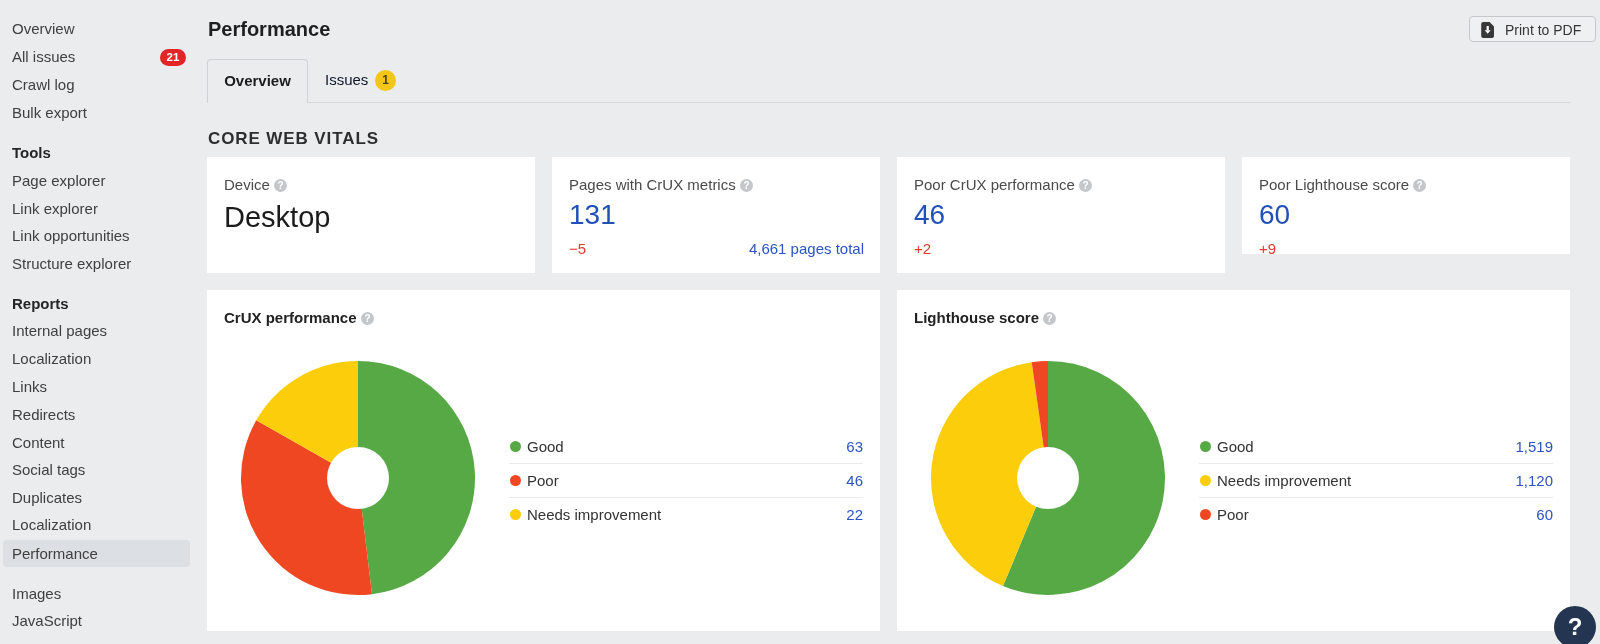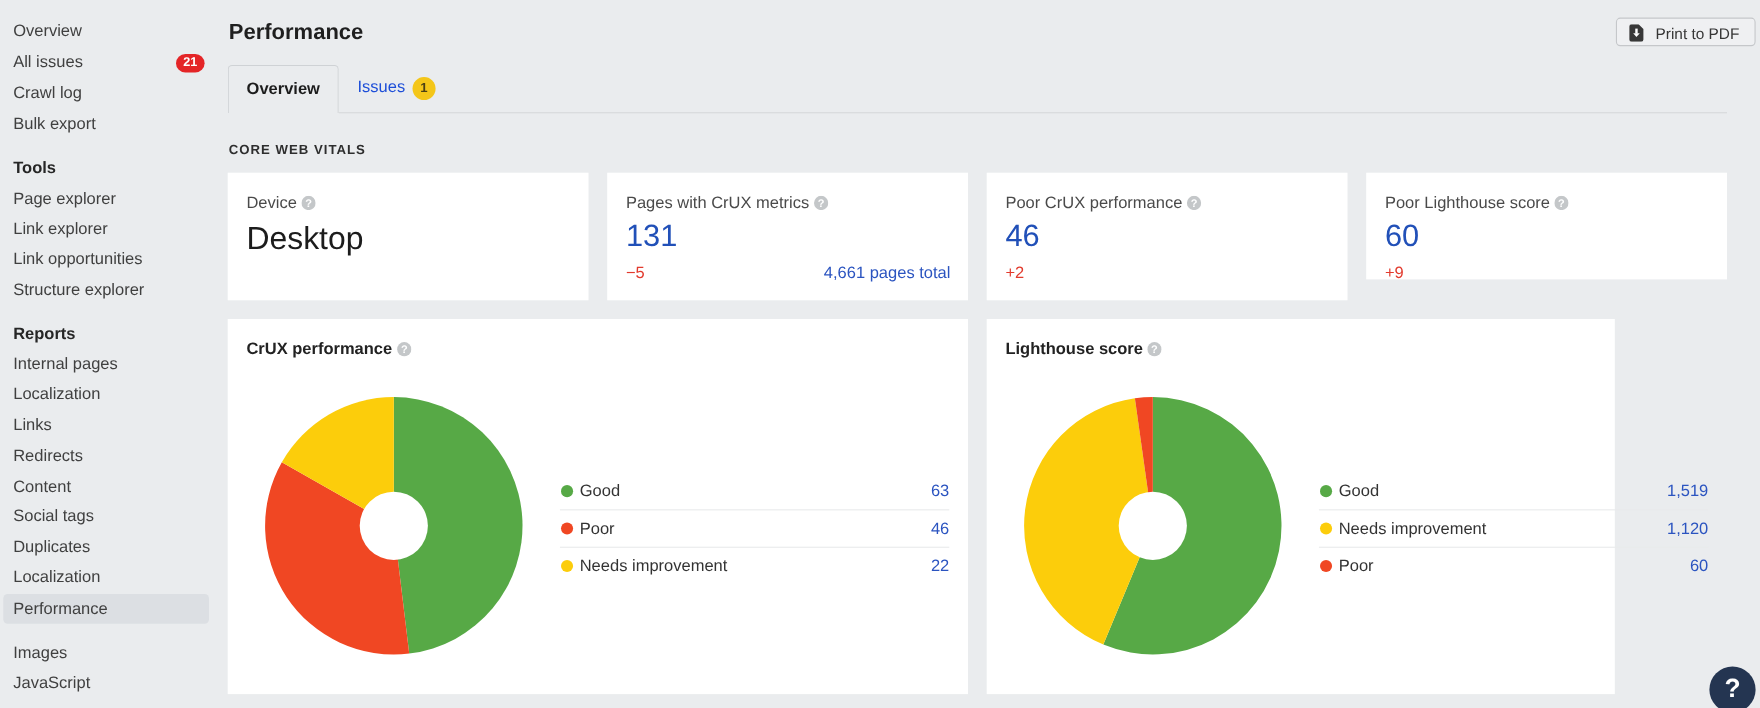--- a/index.html
+++ b/index.html
@@ -12,39 +12,39 @@
 .side-sel { position:absolute; left:3px; width:187px; height:27px; background:#dcdfe3; border-radius:4px; }
 .badge21 { position:absolute; left:160px; top:49px; width:26px; height:17px; background:#e42527; border-radius:9px; color:#fff; font-size:11.5px; font-weight:bold; text-align:center; line-height:17px; }
 
 h1 { position:absolute; left:208px; top:18px; font-size:20px; color:#1f1f1f; }
 .printbtn { position:absolute; left:1469px; top:16px; width:127px; height:26px; border:1px solid #c5c7ca; border-radius:4px; background:#eff0f2; }
 .printbtn span { position:absolute; left:35px; top:5px; font-size:14px; color:#363636; }
 
 .tab-active { position:absolute; left:207px; top:59px; width:101px; height:44px; border:1px solid #cfd2d5; border-bottom:none; border-radius:4px 4px 0 0; }
 .tab-active span { position:absolute; left:0; right:0; top:12px; text-align:center; font-size:15px; font-weight:bold; color:#1c1c1c; }
 .tabline { position:absolute; left:308px; top:102px; width:1262px; height:1px; background:#d6d8da; }
-.tab2 { position:absolute; left:325px; top:71px; font-size:15px; color:#1d4ed8; }
+.tab2 { position:absolute; left:325px; top:71px; font-size:15px; color:#0f172a; }
 .badge1 { position:absolute; left:375px; top:70px; width:21px; height:21px; border-radius:50%; background:#f4c619; color:#4a3f15; font-size:12px; font-weight:bold; text-align:center; line-height:21px; }
-.cwv { position:absolute; left:208px; top:129px; font-size:12px; font-weight:bold; letter-spacing:0.9px; color:#2e2e2e; }
+.cwv { position:absolute; left:208px; top:129px; font-size:17px; font-weight:bold; letter-spacing:0.9px; color:#2e2e2e; }
 
 .card { position:absolute; background:#fff; }
 .c1 { left:207px; top:157px; width:328px; height:116px; }
 .c2 { left:552px; top:157px; width:328px; height:116px; }
 .c3 { left:897px; top:157px; width:328px; height:116px; }
 .c4 { left:1242px; top:157px; width:328px; height:97px; }
 .clabel { position:absolute; left:17px; top:19px; font-size:15px; color:#4a4a4a; white-space:nowrap; }
 .cbig { position:absolute; left:17px; top:46px; font-size:29px; line-height:29px; color:#1c1c1c; }
 .cbig.blue { top:43px; font-size:28px; line-height:30px; }
 .cbig.blue { color:#2150b8; }
 .cdelta { position:absolute; left:17px; top:83px; font-size:15px; color:#e23a2d; }
 .clink { position:absolute; right:16px; top:83px; font-size:15px; color:#2b54c0; }
 .qicon { display:inline-block; vertical-align:-2px; }
 
 .ch1 { left:207px; top:290px; width:673px; height:341px; }
-.ch2 { left:897px; top:290px; width:571px; height:341px; }
+.ch2 { left:897px; top:290px; width:673px; height:341px; }
 .chtitle { position:absolute; left:17px; top:19px; font-size:15px; font-weight:bold; color:#222; }
 .legend { position:absolute; left:302px; top:140px; width:354px; }
 .lrow { position:relative; height:33px; }
 .lrow .dot { position:absolute; left:1px; top:11px; width:11px; height:11px; border-radius:50%; }
 .lrow .lname { position:absolute; left:18px; top:8px; font-size:15px; color:#333; }
 .lrow .lval { position:absolute; right:0; top:8px; font-size:15px; color:#2b54c0; }
 .lsep { height:1px; background:#e9eaeb; }
 
 .helpbtn { position:absolute; left:1554px; top:606px; width:42px; height:42px; border-radius:50%; background:#243551; color:#fff; font-size:24px; font-weight:bold; text-align:center; line-height:42px; }
 </style>

